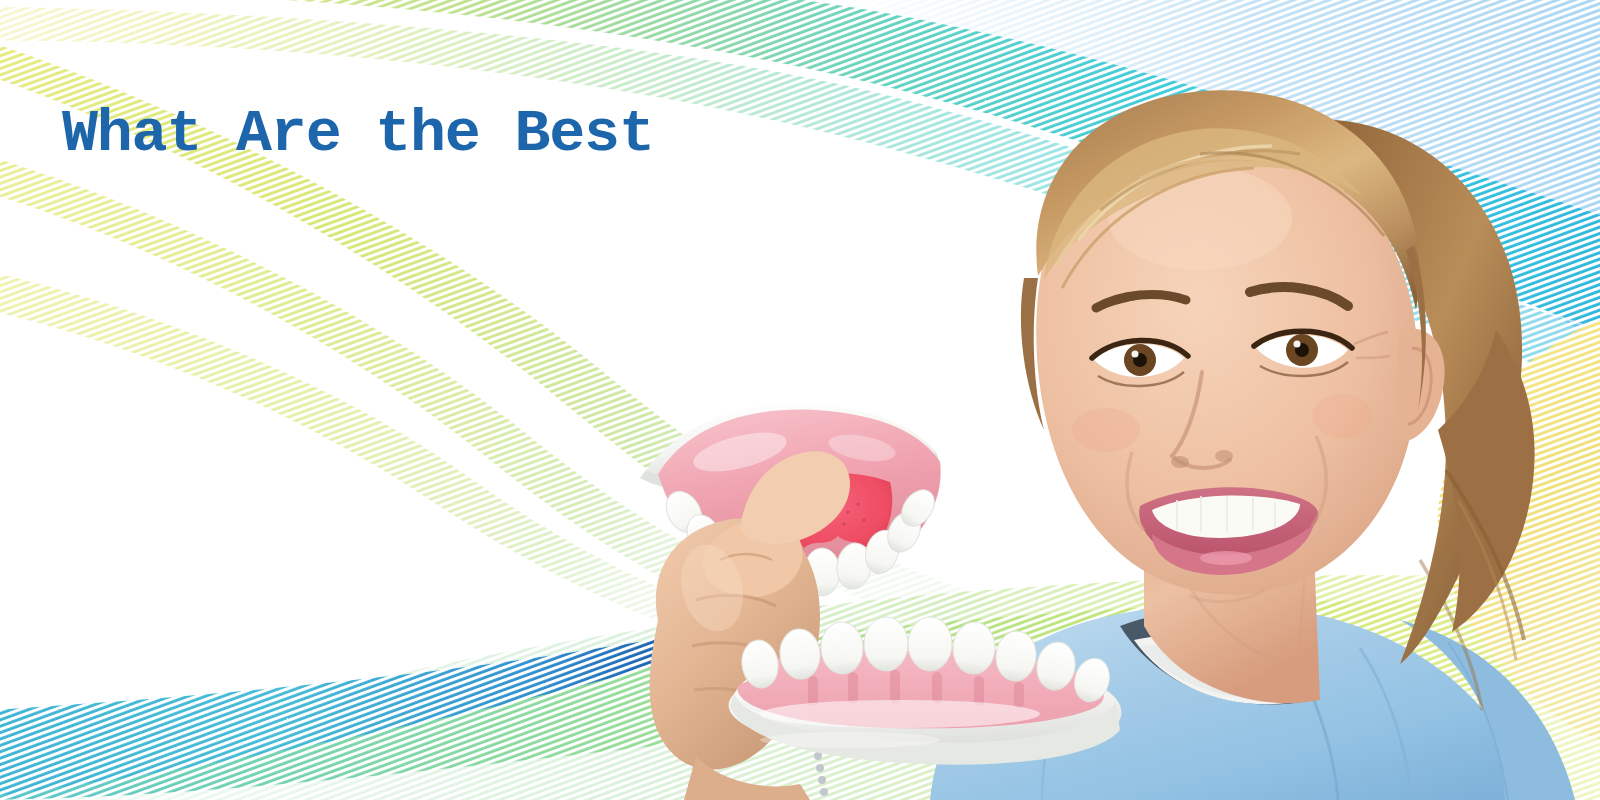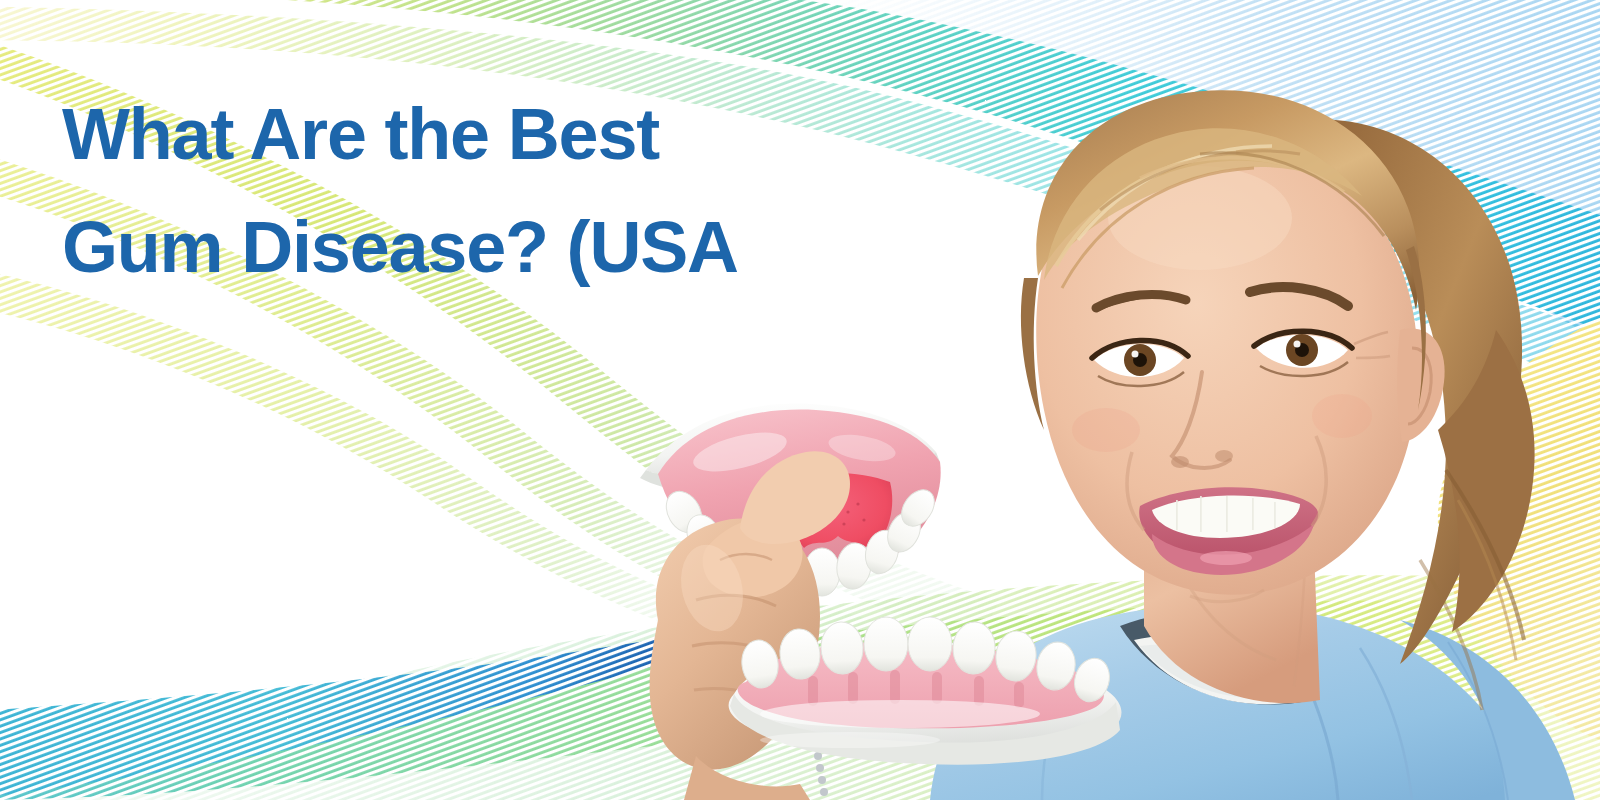--- a/index.html
+++ b/index.html
@@ -23,23 +23,23 @@
 
   
   .headline {
     position:absolute;
     left:62px; top:78px;
     width:960px;
     z-index:20;
   }
   .headline .line {
     display:block;
-    font-family:Liberation Sans, sans-serif;
+    font-family:Liberation Mono, monospace;
     font-weight:bold;
-    font-size:72px;
+    font-size:60px;
     line-height:113px;
     letter-spacing:-1.2px;
     color:#1d66ab;
     white-space:nowrap;
   }
 
   
   .photo-layer {
     position:absolute;
     left:600px; top:0;
@@ -149,21 +149,20 @@
       <path d="M -40,746 C 180,730 420,700 620,662 C 690,648 730,640 762,636
                L 756,626 C 714,630 670,638 600,652 C 400,690 170,714 -40,722 Z" fill="url(#gBotCyan)" opacity="0.95"></path>
 
       <path d="M 1600,318 L 1600,740 C 1560,726 1520,690 1482,640
                C 1452,600 1436,556 1438,512 C 1442,440 1500,368 1600,318 Z" fill="url(#gYellow)"></path>
     </g>
   </svg>
 
   <div class="headline">
     <span class="line">What Are the Best</span>
-    <span class="line">Gum Disease? (USA</span>
   </div>
 
   <svg class="photo-layer" viewBox="0 0 1000 800" width="1000" height="800">
     <defs>
       <radialGradient id="skinFace" cx="0.42" cy="0.36" r="0.78">
         <stop offset="0" stop-color="#f6d4ba"></stop>
         <stop offset="0.55" stop-color="#eec0a2"></stop>
         <stop offset="1" stop-color="#d8a183"></stop>
       </radialGradient>
       <linearGradient id="skinNeck" x1="0" y1="0" x2="0.4" y2="1">

